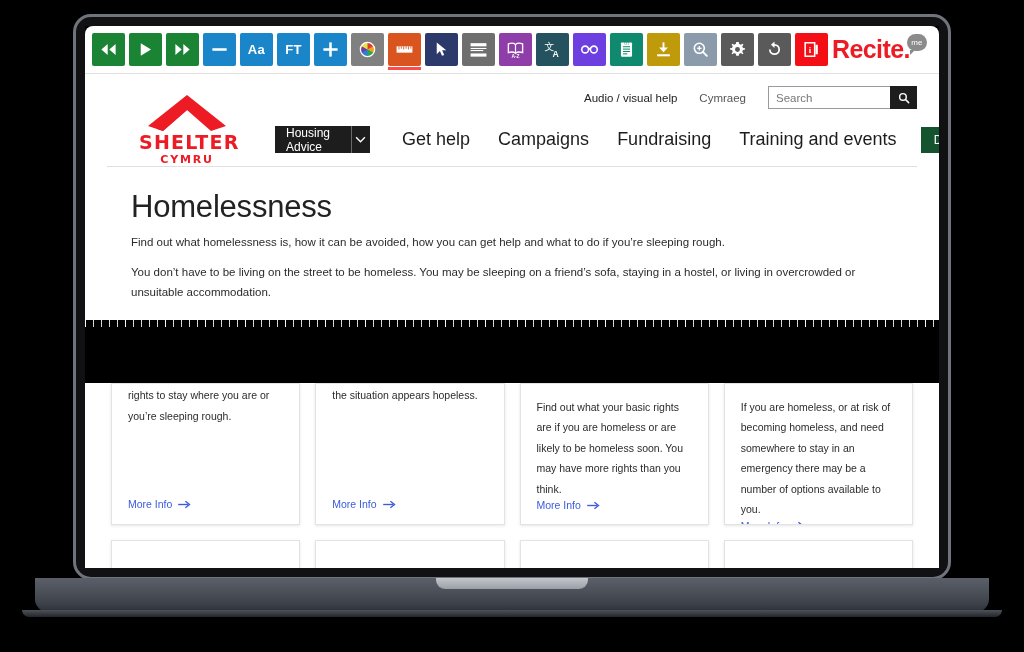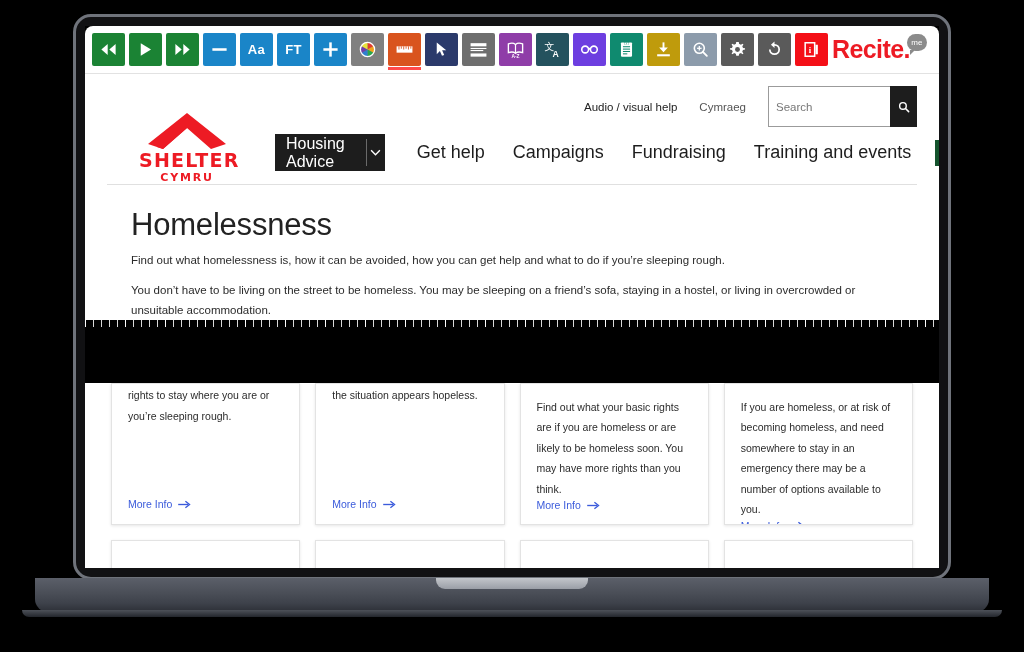--- a/index.html
+++ b/index.html
@@ -125,21 +125,21 @@
     border-top: 1px solid #e2e2e2;
   }
   #site-header { padding: 0 22px; }
   #utility-row {
     display: flex; align-items: center; justify-content: flex-end;
     padding-top: 12px;
     gap: 22px;
   }
   .util-link { font-size: 11.5px; color: #222; cursor: pointer; }
   .util-link.muted { color: #555; }
-  #search-wrap { display: flex; height: 41px; }
+  #search-wrap { display: flex; height: 23px; }
   #search-input {
     width: 122px;
     border: 1px solid #9b9b9b;
     border-right: none;
     font-size: 11.5px;
     padding: 0 7px;
     font-family: "Liberation Sans", sans-serif;
     color: #333;
     outline: none;
   }
@@ -180,22 +180,22 @@
   }
   #mainnav {
     display: flex; align-items: center;
     margin-left: auto;
     gap: 0;
     padding-bottom: 13px;
   }
   #nav-dropdown {
     background: #1d1d1d;
     color: #fff;
-    font-size: 16px;
-    height: 37px;
+    font-size: 12px;
+    height: 27px;
     display: flex; align-items: center;
     padding-left: 11px;
     cursor: pointer;
     margin-right: 18px;
   }
   #nav-dropdown-sep {
     width: 1px; height: 27px;
     background: #6a6a6a;
     margin: 0 0 0 11px;
   }

